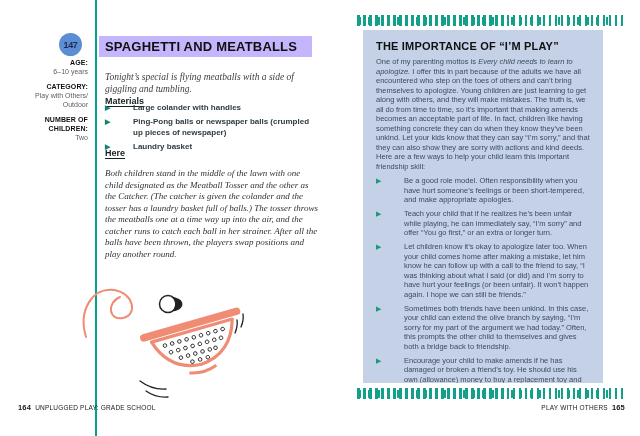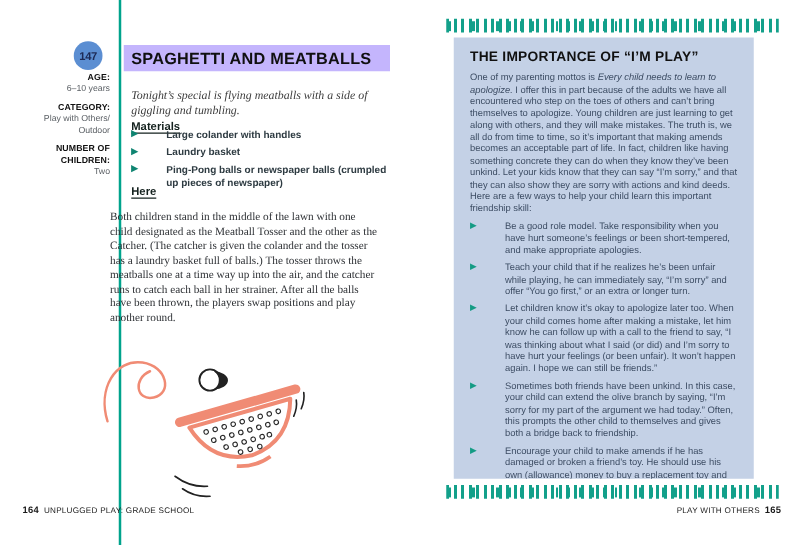--- a/index.html
+++ b/index.html
@@ -37,22 +37,22 @@
     position:absolute;left:105px;font-size:9px;font-weight:bold;color:#15221f;
     text-decoration:underline;text-underline-offset:2px;
   }
   .mat-list{position:absolute;left:105px;top:103px;width:208px;margin:0;padding:0;list-style:none;}
   .mat-list li,.tip-list li{
     position:relative;padding-left:28px;font-size:8px;line-height:10.5px;
     color:#2e3b42;font-weight:600;margin-bottom:3.5px;
   }
   .mat-list li .tri{position:absolute;left:0;top:0;color:#0f8471;font-size:7px;}
   .play-text{
-    position:absolute;left:88px;top:159px;width:214px;
-    font-family:"Liberation Serif",serif;font-size:9px;line-height:11.5px;color:#2f3236;
+    position:absolute;left:105px;top:159px;width:214px;
+    font-family:"Liberation Serif",serif;font-size:9px;line-height:11.5px;color:#2f3236;font-style:italic;
   }
   .illus{position:absolute;left:78px;top:281px;}
   .footer-l{
     position:absolute;left:18px;top:403px;font-size:6.5px;color:#1a1a1a;
     letter-spacing:0.2px;white-space:nowrap;
   }
   .footer-l b{font-size:7.5px;margin-right:4px;}
   
   .hatch{
     position:absolute;left:357px;width:266px;height:11px;
@@ -112,25 +112,25 @@
 
   <div class="sec-head" style="top:96px">Materials</div>
 
   <ul class="mat-list">
     <li>
       <span class="tri">▶</span>
       <span>Large colander with handles</span>
     </li>
     <li>
       <span class="tri">▶</span>
-      <span>Laundry basket</span>
+      <span>Ping-Pong balls or newspaper balls (crumpled up pieces of newspaper)</span>
     </li>
     <li>
       <span class="tri">▶</span>
-      <span>Ping-Pong balls or newspaper balls (crumpled up pieces of newspaper)</span>
+      <span>Laundry basket</span>
     </li>
   </ul>
 
   <div class="sec-head" style="top:148px">Here</div>
 
   <p class="play-text">Both children stand in the middle of the lawn with one child designated as the Meatball Tosser and the other as the Catcher. (The catcher is given the colander and the tosser has a laundry basket full of balls.) The tosser throws the meatballs one at a time way up into the air, and the catcher runs to catch each ball in her strainer. After all the balls have been thrown, the players swap positions and play another round.</p>
 
   <svg class="illus" width="168" height="122" viewBox="0 0 168 122">
     <path d="M8,56 C0,30 14,6 36,9 C56,12 60,34 45,37 C31,40 28,22 42,16" fill="none" stroke="#f08b74" stroke-width="2" stroke-linecap="round"></path>
     <g>
@@ -183,21 +183,21 @@
   </div>
 
   <div class="hatch top"></div>
 
   <div class="blue-box">
     <h2>THE IMPORTANCE OF “I’M PLAY”</h2>
     <p class="intro"><span>One of my parenting mottos is </span><span class="ital">Every child needs to learn to apologize.</span><span> I offer this in part because of the adults we have all encountered who step on the toes of others and can’t bring themselves to apologize. Young children are just learning to get along with others, and they will make mistakes. The truth is, we all do from time to time, so it’s important that making amends becomes an acceptable part of life. In fact, children like having something concrete they can do when they know they’ve been unkind. Let your kids know that they can say “I’m sorry,” and that they can also show they are sorry with actions and kind deeds. Here are a few ways to help your child learn this important friendship skill:</span></p>
     <ul class="tip-list">
       <li>
         <span class="tri">▶</span>
-        <span>Be a good role model. Take responsibility when you have hurt someone’s feelings or been short-tempered, and make appropriate apologies.</span>
+        <span>Be a good role model. Often responsibility when you have hurt someone’s feelings or been short-tempered, and make appropriate apologies.</span>
       </li>
       <li>
         <span class="tri">▶</span>
         <span>Teach your child that if he realizes he’s been unfair while playing, he can immediately say, “I’m sorry” and offer “You go first,” or an extra or longer turn.</span>
       </li>
       <li>
         <span class="tri">▶</span>
         <span>Let children know it’s okay to apologize later too. When your child comes home after making a mistake, let him know he can follow up with a call to the friend to say, “I was thinking about what I said (or did) and I’m sorry to have hurt your feelings (or been unfair). It won’t happen again. I hope we can still be friends.”</span>
       </li>
       <li>

